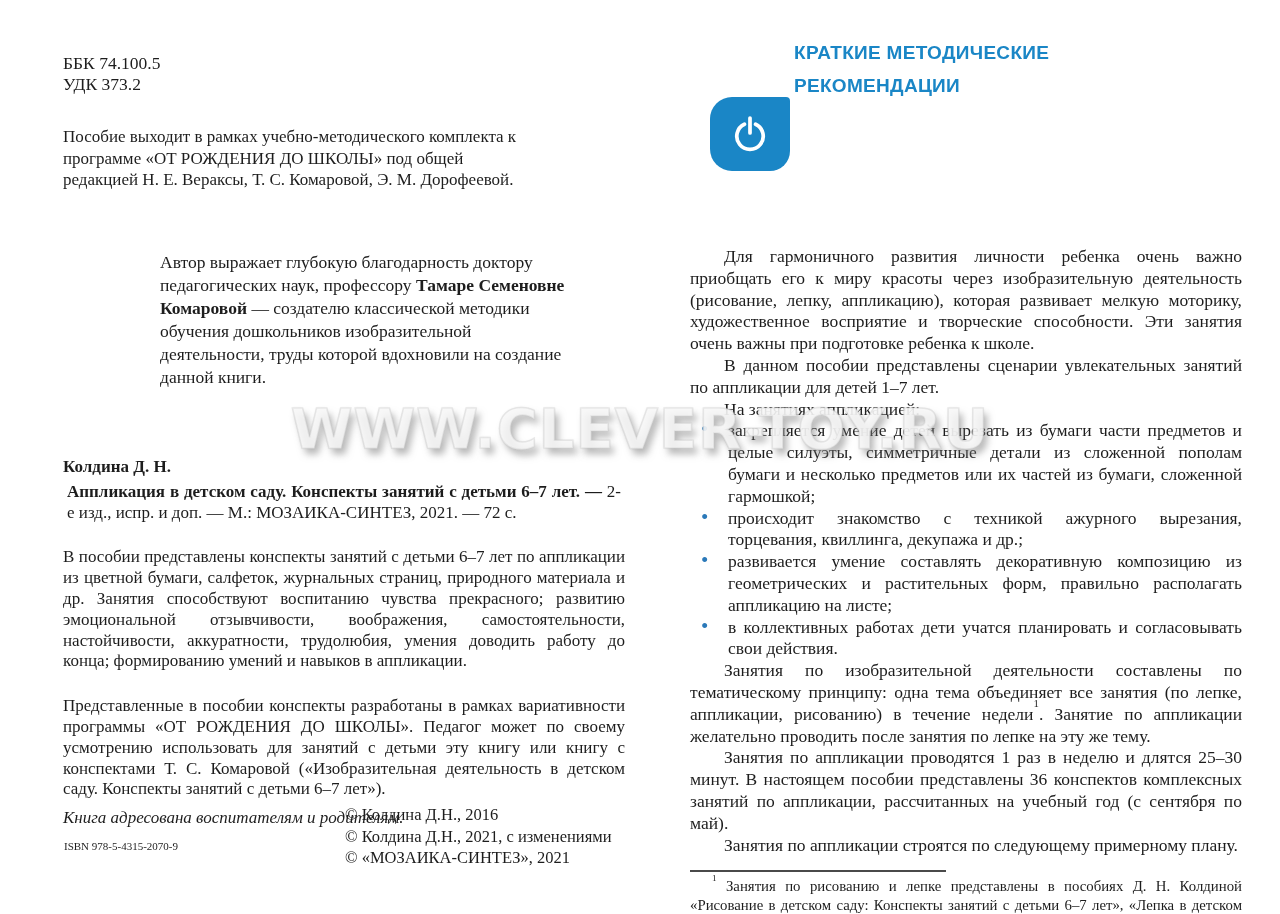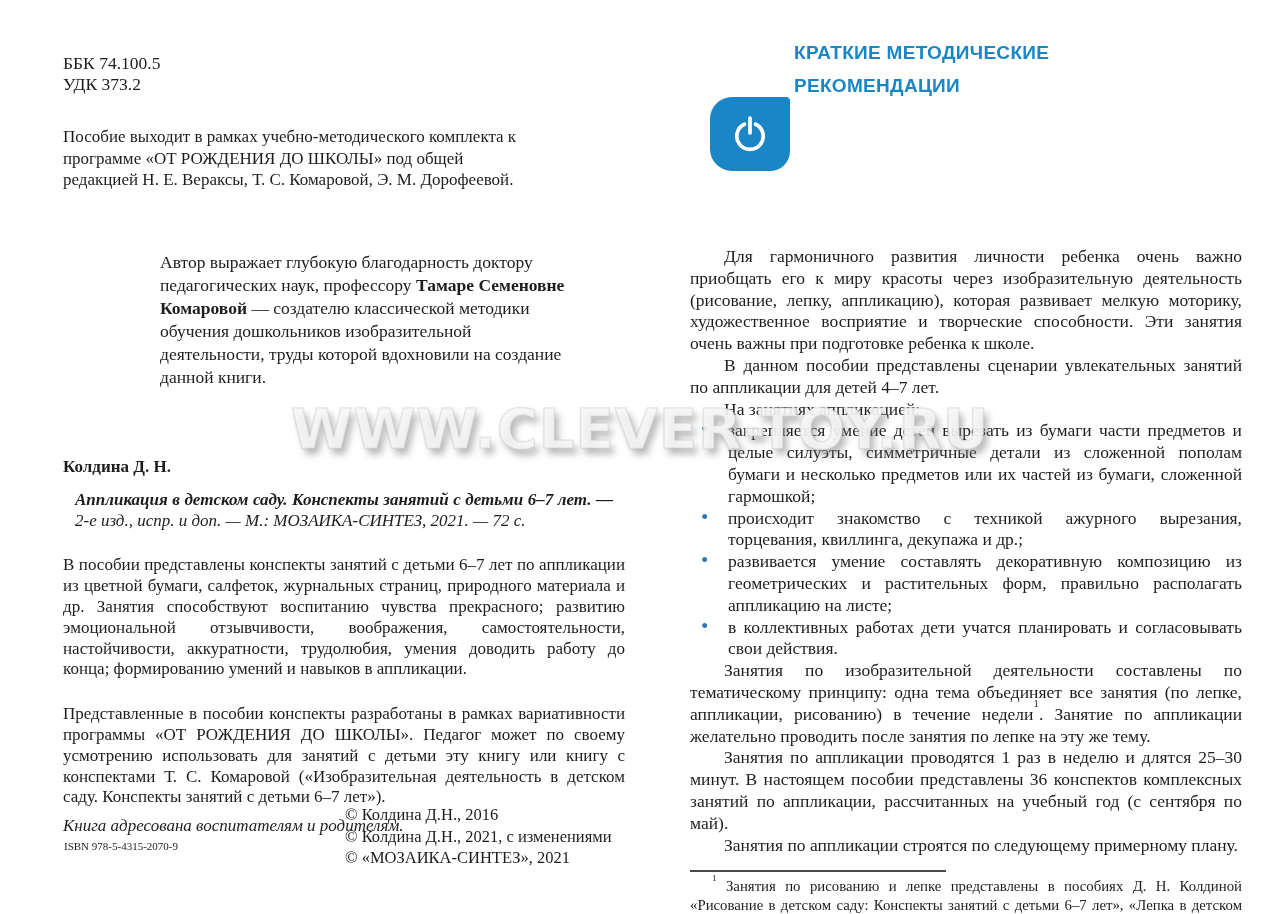--- a/index.html
+++ b/index.html
@@ -12,21 +12,21 @@
   .page-right{left:690px;width:552px;}
 
   
   .codes{position:absolute;top:53px;left:0;font-size:17.5px;line-height:21px;}
   .series{position:absolute;top:126px;left:0;width:472px;margin:0;
     font-size:17px;line-height:21.5px;}
   .ack{position:absolute;top:251px;left:97px;width:416px;margin:0;
     font-size:17.5px;line-height:23px;}
   .bibflow{position:absolute;top:457px;left:0;width:562px;font-size:17px;line-height:20.8px;}
   .bib-author{margin:0;font-weight:bold;}
-  .bib-entry{margin:12px;text-align:justify;font-style:italic;}
+  .bib-entry{margin:4px;text-align:justify;}
   .ann{margin:24px 0 0 0;text-align:justify;}
   .audience{margin:8px 0 0 0;font-style:italic;}
   .isbn{position:absolute;top:840px;left:1px;font-size:11px;}
   .copy{position:absolute;top:804px;left:282px;font-size:16.5px;line-height:21.5px;}
 
   
   .rtitle{position:absolute;top:36px;left:104px;margin:0;
     font-family:"Liberation Sans", sans-serif;font-weight:700;
     font-size:19px;line-height:33px;letter-spacing:0.3px;
     color:var(--accent_blue,#1a86c6);}
@@ -93,21 +93,21 @@
 
   <div class="icon-tile">
     <svg viewBox="0 0 40 40" aria-hidden="true">
       <path d="M14.93 11.12 A 12 12 0 1 0 25.07 11.12" fill="none" stroke="#ffffff" stroke-width="3.4" stroke-linecap="round"></path>
       <path d="M20 5.5 L20 19" fill="none" stroke="#ffffff" stroke-width="3.4" stroke-linecap="round"></path>
     </svg>
   </div>
 
   <div class="rbody">
     <p class="bp">Для гармоничного развития личности ребенка очень важно приобщать его к миру красоты через изобразительную деятельность (рисование, лепку, аппликацию), которая развивает мелкую моторику, художественное восприятие и творческие способности. Эти занятия очень важны при подготовке ребенка к школе.</p>
-    <p class="bp">В данном пособии представлены сценарии увлекательных занятий по аппликации для детей 4–7 лет.</p>
+    <p class="bp">В данном пособии представлены сценарии увлекательных занятий по аппликации для детей 1–7 лет.</p>
     <p class="bp">На занятиях аппликацией:</p>
     <ul class="blist">
       <li>закрепляется умение детей вырезать из бумаги части предметов и целые силуэты, симметричные детали из сложенной пополам бумаги и несколько предметов или их частей из бумаги, сложенной гармошкой;</li>
       <li>происходит знакомство с техникой ажурного вырезания, торцевания, квиллинга, декупажа и др.;</li>
       <li>развивается умение составлять декоративную композицию из геометрических и растительных форм, правильно располагать аппликацию на листе;</li>
       <li>в коллективных работах дети учатся планировать и согласовывать свои действия.</li>
     </ul>
     <p class="bp"><span>Занятия по изобразительной деятельности составлены по тематическому принципу: одна тема объединяет все занятия (по лепке, аппликации, рисованию) в течение недели</span><sup>1</sup><span>. Занятие по аппликации желательно проводить после занятия по лепке на эту же тему.</span></p>
     <p class="bp">Занятия по аппликации проводятся 1 раз в неделю и длятся 25–30 минут. В настоящем пособии представлены 36 конспектов комплексных занятий по аппликации, рассчитанных на учебный год (с сентября по май).</p>
     <p class="bp">Занятия по аппликации строятся по следующему примерному плану.</p>

